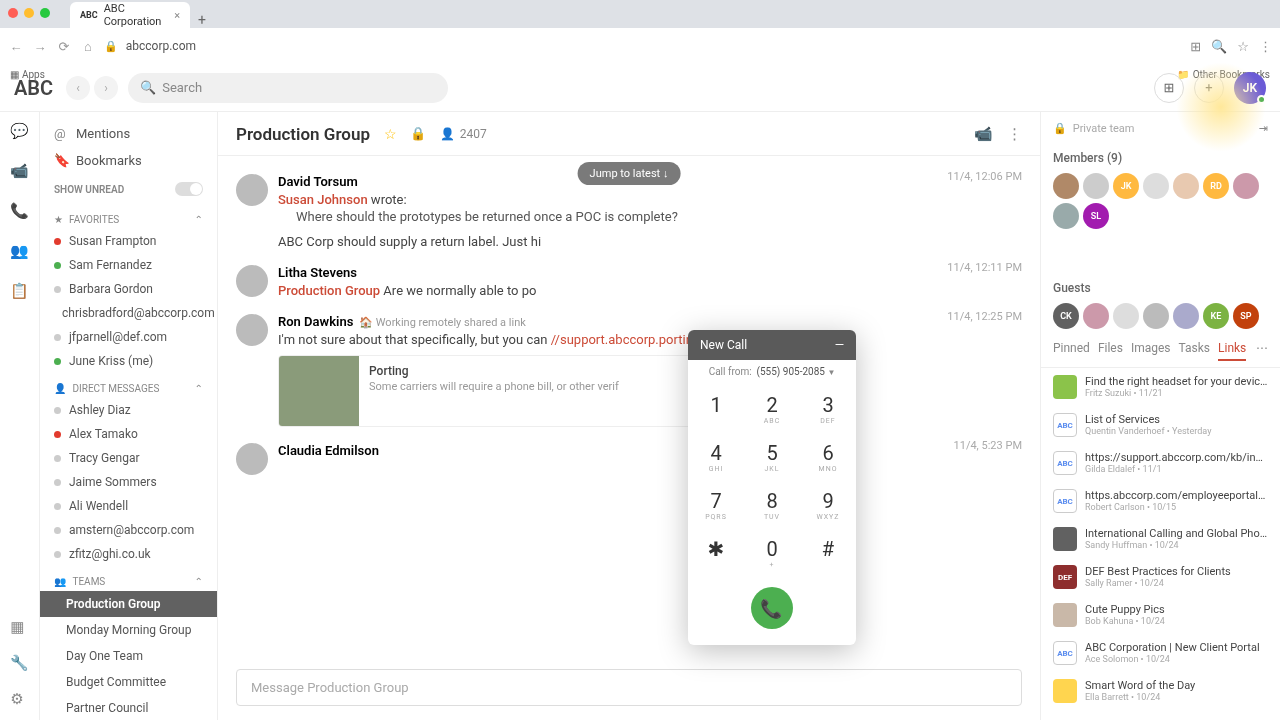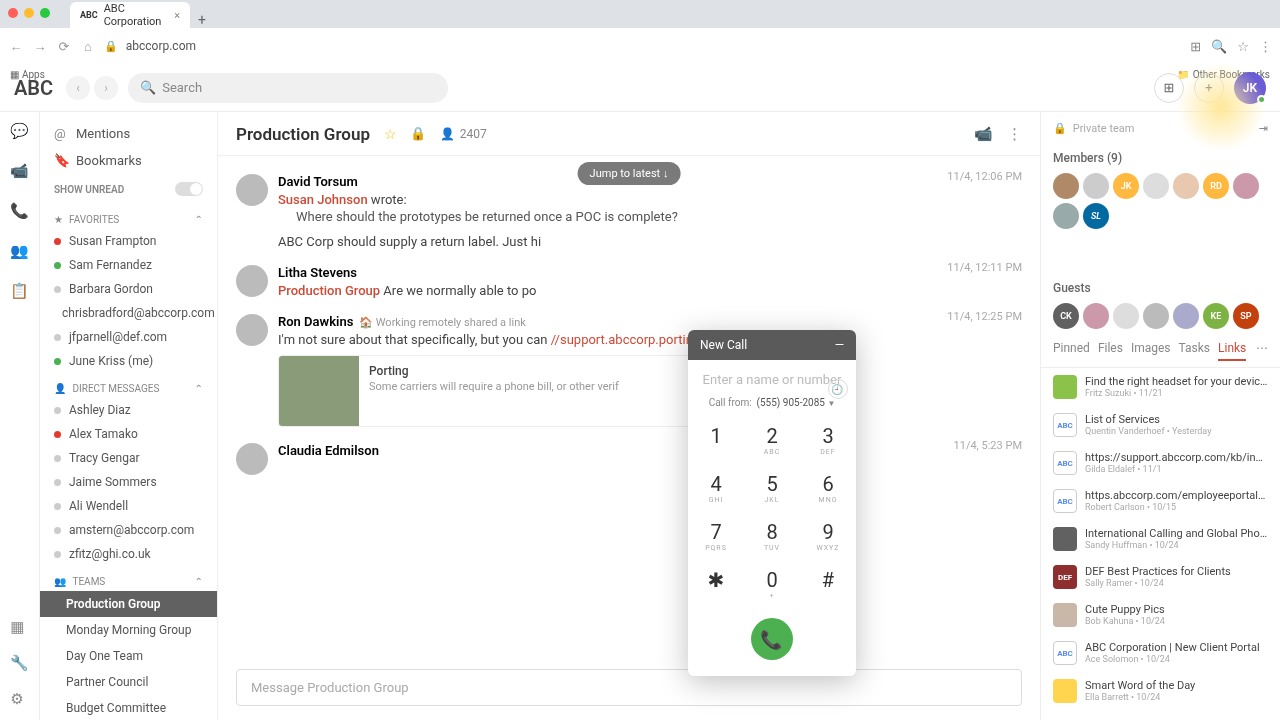--- a/index.html
+++ b/index.html
@@ -257,22 +257,22 @@
         </div>
       <div class="section">
           <span>👥</span>
           <span>TEAMS</span>
           <span class="chev">⌃</span>
         </div>
       <div id="team-list">
           <div class="team active">Production Group</div>
           <div class="team ">Monday Morning Group</div>
           <div class="team ">Day One Team</div>
+          <div class="team ">Budget Committee</div>
           <div class="team ">Partner Council</div>
-          <div class="team ">Budget Committee</div>
         </div>
     </div>
 
     <div class="main">
       <div class="chat-hdr">
         <h2>Production Group</h2>
         <span class="star">☆</span>
         <span class="pin">🔒</span>
         <span class="cnt">
             <span>👤</span>
@@ -323,21 +323,20 @@
             </div>
           </div>
       </div>
       <div class="composer">Message Production Group</div>
 
       <div class="dialer">
         <div class="dl-hdr">
             <span>New Call</span>
             <span class="min">—</span>
           </div>
-        <div class="dl-input"><span>Enter a name or number</span><span class="clock">🕘</span></div>
         <div class="dl-from"><span>Call from:</span>&nbsp;&nbsp;<span class="num">(555) 905-2085</span> <span class="dd">▼</span></div>
         <div class="keypad" id="keypad">
             <div class="key">
               <div class="d">1</div>
               <div class="l"></div>
             </div>
             <div class="key">
               <div class="d">2</div>
               <div class="l">ABC</div>
             </div>
@@ -396,21 +395,21 @@
           <h4>Members (9)</h4>
           <div class="avrow" id="members-row">
             <div class="av-s" style="background:#b08968;"></div>
             <div class="av-s" style="background:#ccc;"></div>
             <div class="av-s" style="background:#ffb940;">JK</div>
             <div class="av-s" style="background:#ddd;"></div>
             <div class="av-s" style="background:#e8c9b0;"></div>
             <div class="av-s" style="background:#ffb940;">RD</div>
             <div class="av-s" style="background:#c9a;"></div>
             <div class="av-s" style="background:#9aa;"></div>
-            <div class="av-s" style="background:#0369a1;font-style:italic;">SL</div>
+            <div class="av-s" style="background:#a21caf;">SL</div>
           </div>
         </div>
       <div class="rp-sec" style="margin-top:40px">
           <h4>Guests</h4>
           <div class="avrow" id="guests-row">
             <div class="av-s" style="background:#616161;">CK</div>
             <div class="av-s" style="background:#c9a;"></div>
             <div class="av-s" style="background:#ddd;"></div>
             <div class="av-s" style="background:#bbb;"></div>
             <div class="av-s" style="background:#aac;"></div>

